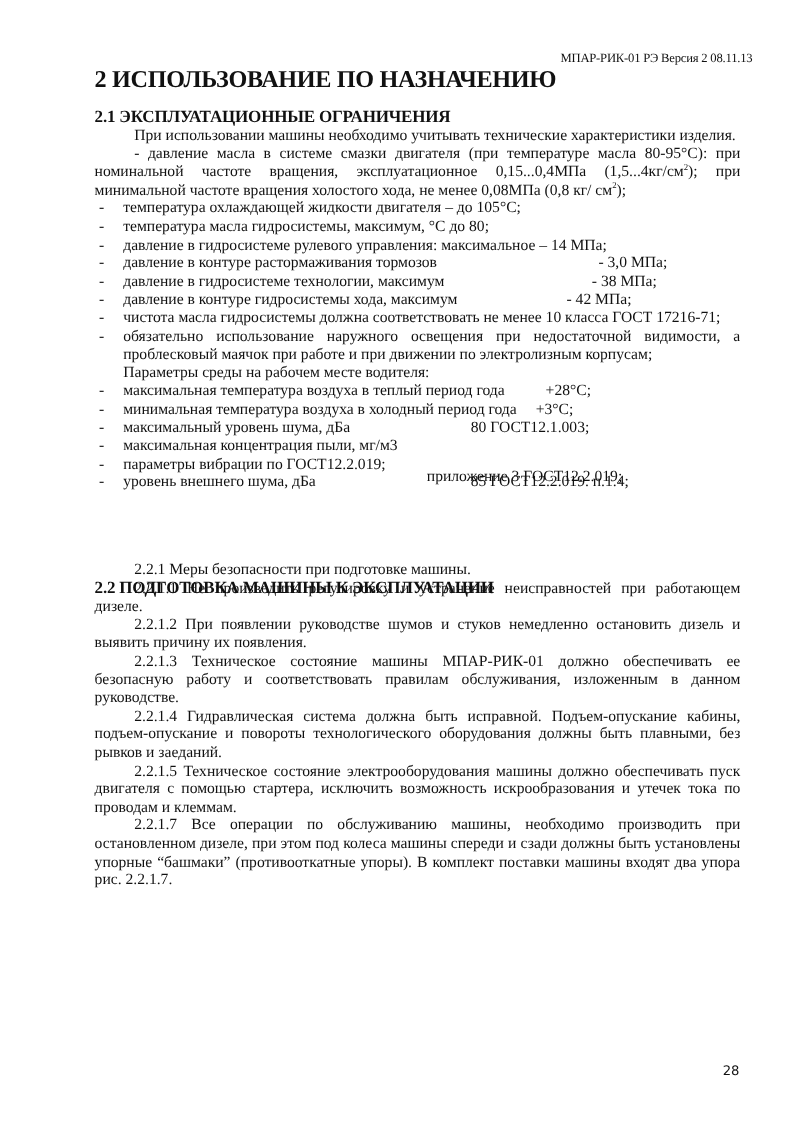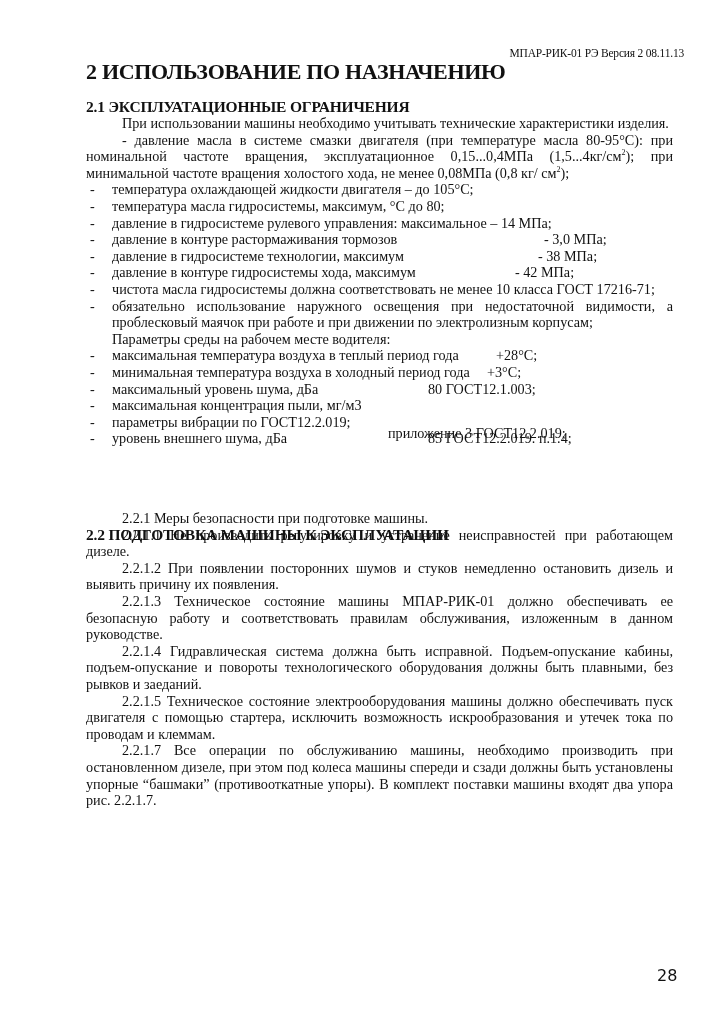--- a/index.html
+++ b/index.html
@@ -11,21 +11,21 @@
   .h2 { position: absolute; left: 86px; font-size: 15.5px; font-weight: bold; letter-spacing: -0.2px; }
   .body { position: absolute; left: 86px; width: 587px; font-size: 14.2px; line-height: 16.6px; }
   .p { text-align: justify; text-align-last: left; margin: 0; }
   .ind { text-indent: 36px; }
   .dash { display: flex; margin: 0; }
   .dash .d { width: 26px; flex: none; text-align: left; padding-left: 4px; box-sizing: border-box; }
   .dash .t { flex: 1; text-align: justify; text-align-last: left; }
   .row { position: relative; }
   .tab { position: absolute; }
   .sub-indent { padding-left: 26px; }
-  .pagenum { position: absolute; left: 657px; top: 966px; font-family: "DejaVu Sans", sans-serif; font-size: 16px; }
+  .pagenum { position: absolute; left: 657px; top: 966px; font-family: "DejaVu Sans", sans-serif; font-size: 12px; }
   sup { font-size: 8px; line-height: 0; }
 </style>
 </head>
 <body>
 
 <div class="page">
 
   <div class="doc-header">МПАР-РИК-01 РЭ Версия 2 08.11.13</div>
 
   <div class="h1">2 ИСПОЛЬЗОВАНИЕ ПО НАЗНАЧЕНИЮ</div>
@@ -103,21 +103,21 @@
         <span class="t">уровень внешнего шума, дБа</span>
         <span class="tab" style="left:342px;">85 ГОСТ12.2.019.   п.1.4;</span>
       </div>
   </div>
 
   <div class="h2" style="top:505px;margin-top:21px;">2.2 ПОДГОТОВКА МАШИНЫ К ЭКСПЛУАТАЦИИ</div>
 
   <div class="body" style="top:510px;">
     <p class="p ind">2.2.1 Меры безопасности при подготовке машины.</p>
     <p class="p ind">2.2.1.1 Не производить регулировку и устранение неисправностей при работающем дизеле.</p>
-    <p class="p ind">2.2.1.2 При появлении посторонних шумов и стуков немедленно остановить дизель и выявить причину их появления.</p>
+    <p class="p ind">2.2.1.2 При появлении руководстве шумов и стуков немедленно остановить дизель и выявить причину их появления.</p>
     <p class="p ind">2.2.1.3 Техническое состояние машины МПАР-РИК-01 должно обеспечивать ее безопасную работу и соответствовать правилам обслуживания, изложенным в данном руководстве.</p>
     <p class="p ind">2.2.1.4 Гидравлическая система должна быть исправной. Подъем-опускание кабины, подъем-опускание и повороты технологического оборудования должны быть плавными, без рывков и заеданий.</p>
     <p class="p ind">2.2.1.5 Техническое состояние электрооборудования машины должно обеспечивать пуск двигателя с помощью стартера, исключить возможность искрообразования и утечек тока по проводам и клеммам.</p>
     <p class="p ind">2.2.1.7 Все операции по обслуживанию машины, необходимо производить при остановленном дизеле, при этом под колеса машины спереди и сзади должны быть установлены упорные “башмаки” (противооткатные упоры). В комплект поставки машины входят два упора рис. 2.2.1.7.</p>
   </div>
 
   <div class="pagenum">28</div>
 </div>
 
 </body></html>

